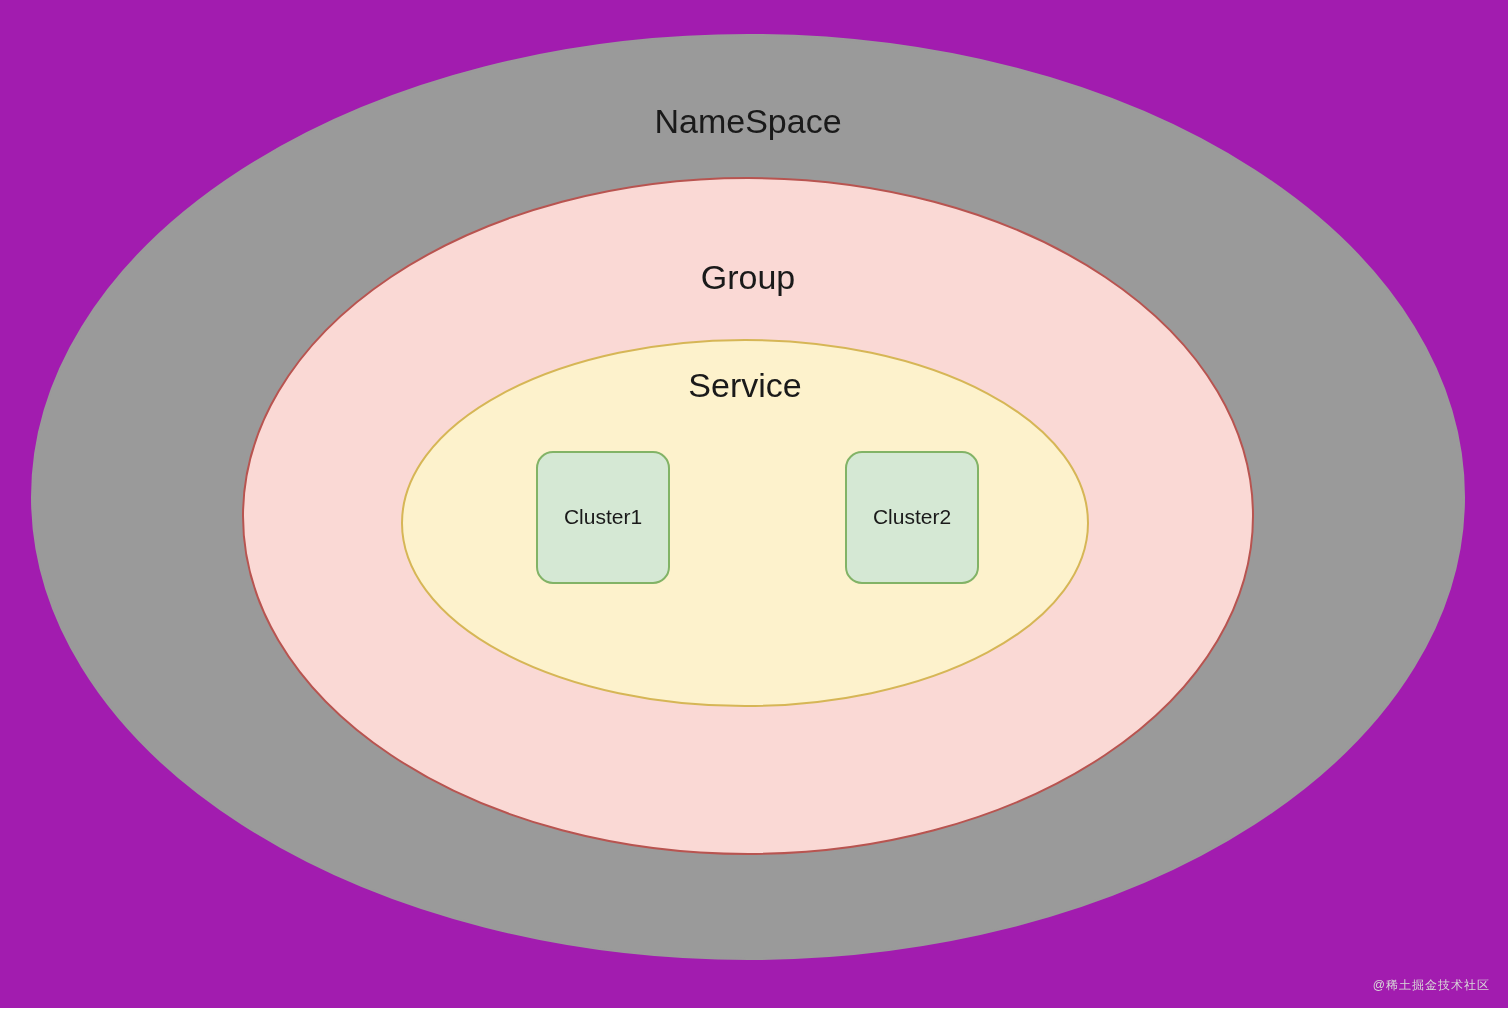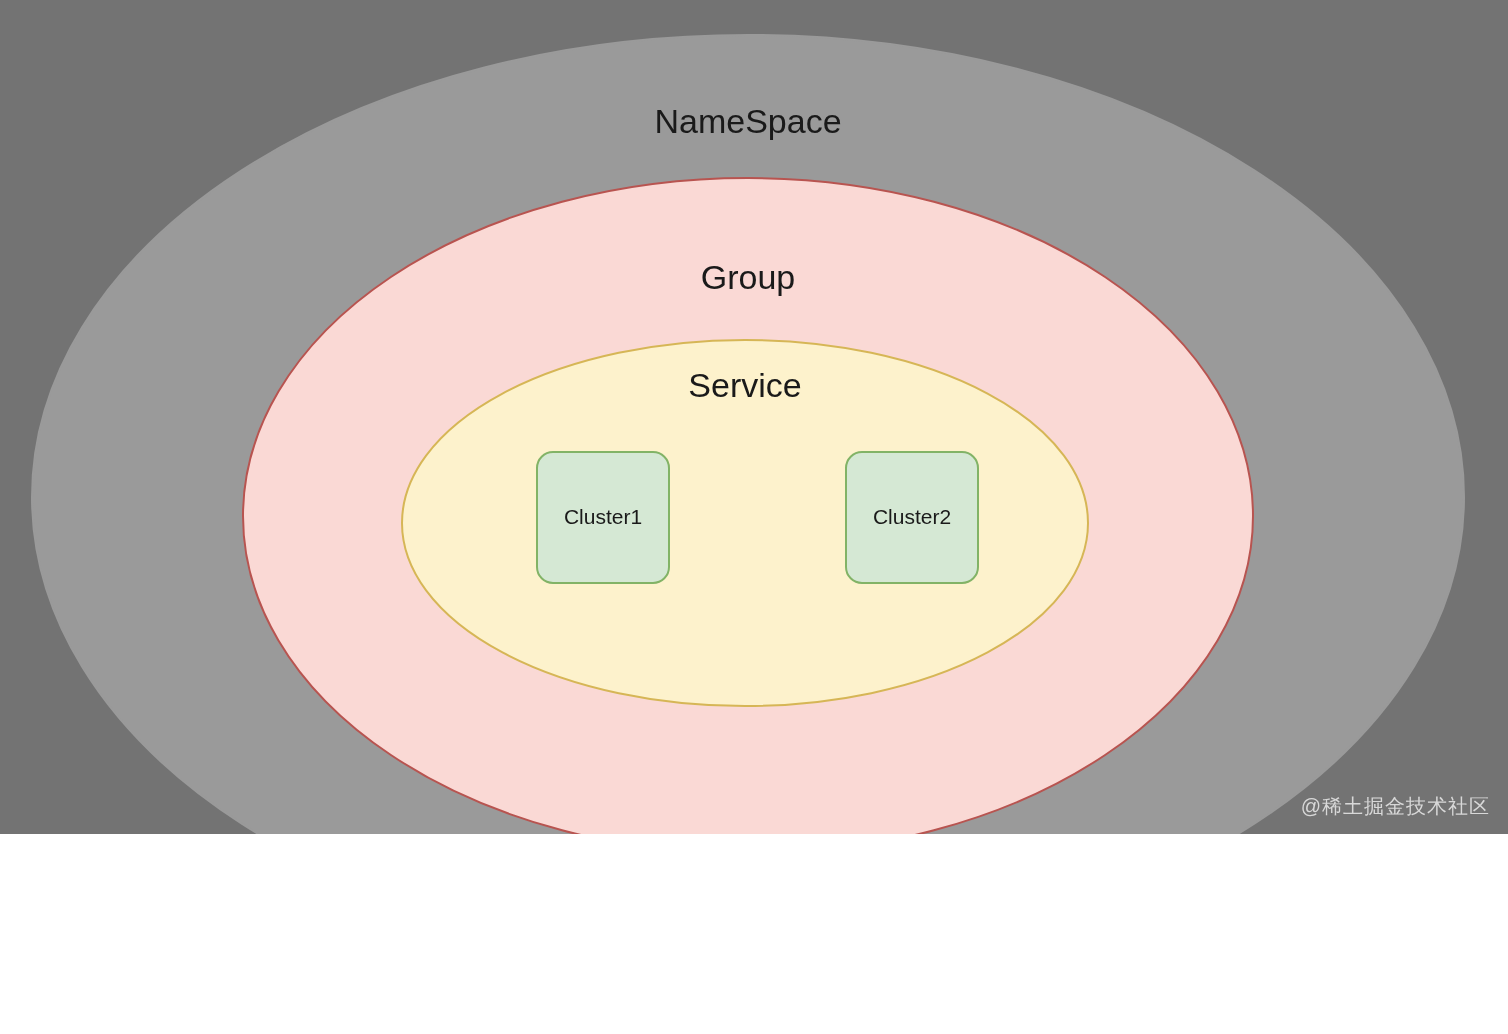--- a/index.html
+++ b/index.html
@@ -7,22 +7,22 @@
     margin: 0;
     padding: 0;
     background: #ffffff;
   }
   body {
     font-family: "Liberation Sans", sans-serif;
   }
   #canvas {
     position: relative;
     width: 1508px;
-    height: 834px;
-    background: #737373;
+    height: 1008px;
+    background: #a21caf;
     overflow: hidden;
   }
   #diagram-svg {
     position: absolute;
     left: 0;
     top: 0;
     width: 1508px;
     height: 1034px;
     display: block;
   }
@@ -38,21 +38,21 @@
     font-size: 21px;
     fill: #1a1a1a;
     text-anchor: middle;
     dominant-baseline: middle;
   }
   .watermark-text {
     position: absolute;
     right: 18px;
     bottom: 14px;
     font-family: "Liberation Sans", sans-serif;
-    font-size: 20px;
+    font-size: 12px;
     color: #d8d8d8;
     letter-spacing: 1px;
     user-select: none;
     white-space: nowrap;
   }
 </style>
 </head>
 <body>
 
 <div id="canvas">

